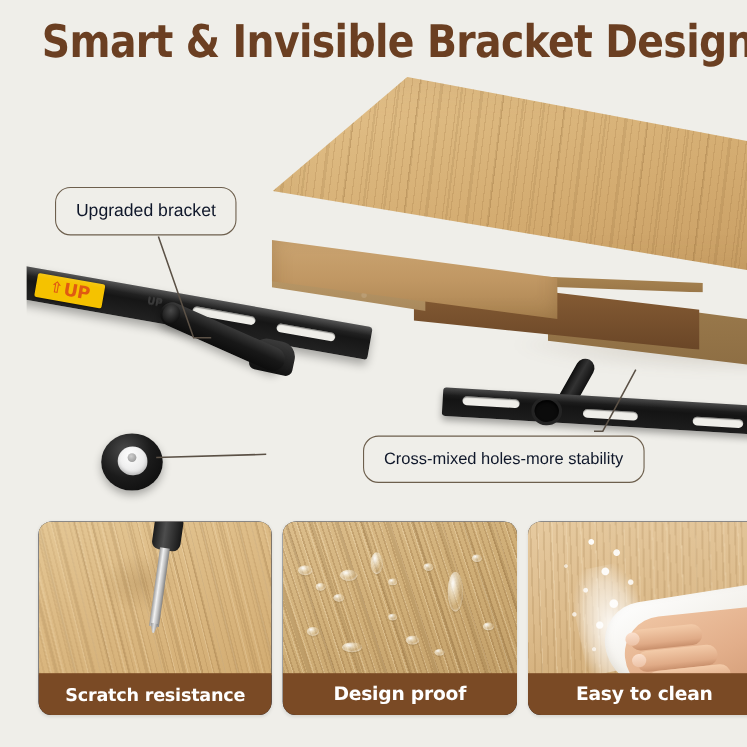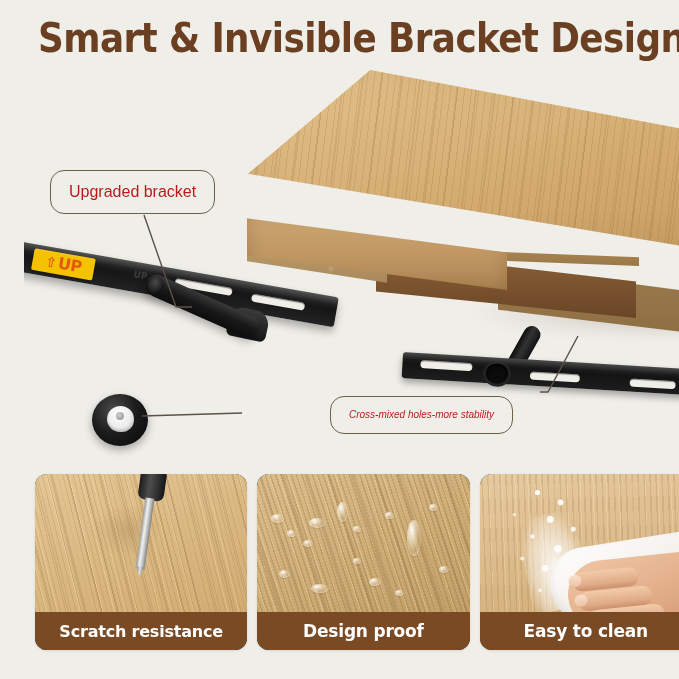--- a/index.html
+++ b/index.html
@@ -337,38 +337,37 @@
     background: radial-gradient(circle at 40% 35%, #cfcfcf, #8c8c8c);
     z-index: 3;
   }
 
   
   .callout {
     position: absolute;
     background: #efeee9;
     border: 1.3px solid #6d5f4d;
     border-radius: 14px;
-    color: #b91c1c;
+    color: #0f172a;
     font-size: 16px;
     line-height: 1;
     padding: 13px 18px;
     white-space: nowrap;
     z-index: 6;
   }
 
   #callout-upgraded {
     left: 26px;
     top: 170px;
   }
 
   #callout-cross {
     left: 306px;
     top: 396px;
-    font-size: 10px;
-    font-style: italic;
+    font-size: 15px;
   }
 
   .leader {
     position: absolute;
     z-index: 5;
     overflow: visible;
   }
 
   .leader line, .leader polyline {
     stroke: #5b5146;

